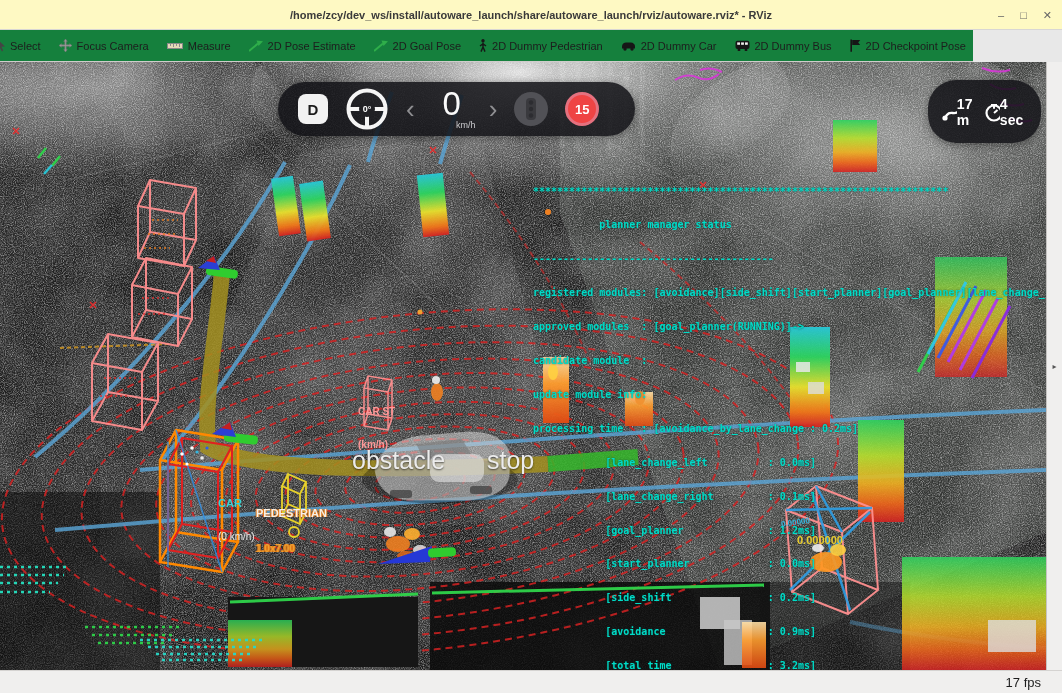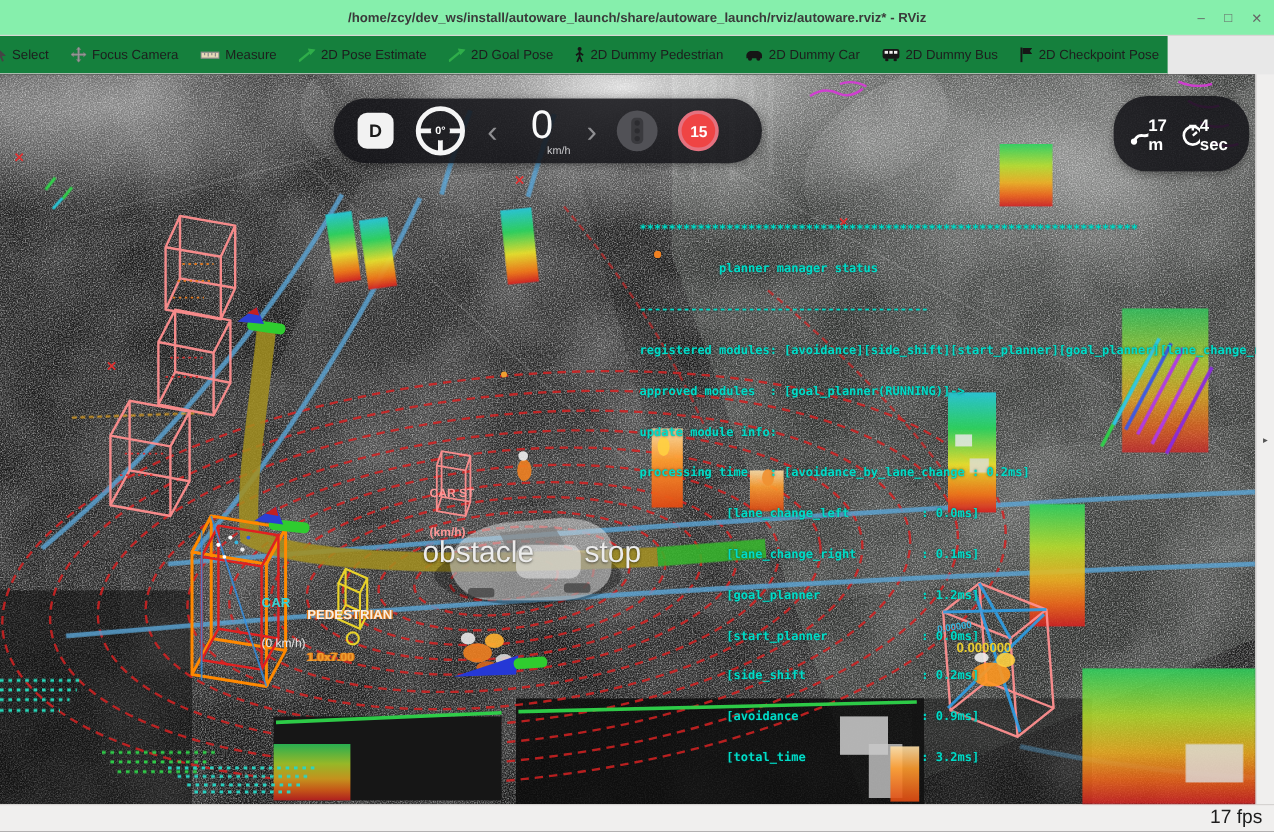--- a/index.html
+++ b/index.html
@@ -4,21 +4,21 @@
 <style>
   * { box-sizing: border-box; }
   html,body { margin:0; padding:0; }
   body {
     width:1062px; height:693px; overflow:hidden; position:relative;
     font-family:"Liberation Sans", sans-serif; background:#e8e8e8;
   }
   
   .titlebar {
     position:absolute; left:0; top:0; width:1062px; height:30px;
-    background:#86efac; border-bottom:1px solid #d8d6d4;
+    background:#fef9c3; border-bottom:1px solid #d8d6d4;
     display:flex; align-items:center; justify-content:center;
   }
   .titlebar .title { font-size:11px; font-weight:bold; color:#3a3a3a; }
   .win-controls { position:absolute; right:10px; top:0; height:30px; display:flex; align-items:center; gap:16px; }
   .win-controls span { font-size:11px; color:#666; cursor:default; }
   .toolbar {
     position:absolute; left:0; top:30px; width:973px; height:32px;
     background:#15803d; border-bottom:1px solid #cfcdcb;
     display:flex; align-items:center;
   }
@@ -36,21 +36,21 @@
   .panel-strip {
     position:absolute; left:1046px; top:62px; width:16px; height:608px;
     background:#f0efee; border-left:1px solid #c6c4c2;
     display:flex; justify-content:center;
   }
   .panel-strip .expander { margin-top:300px; font-size:8px; color:#555; cursor:pointer; }
   .statusbar {
     position:absolute; left:0; top:670px; width:1062px; height:23px;
     background:#f0efee; border-top:1px solid #d5d3d1;
     display:flex; align-items:center; justify-content:flex-end;
-    padding-right:10px; font-size:16px; color:#1d1d1d;
+    padding-right:21px; font-size:13px; color:#1d1d1d;
   }
   
   .hud {
     position:absolute; left:278px; top:20px; width:357px; height:54px;
     background:rgba(17,17,21,0.85); border-radius:27px;
     display:flex; align-items:center; padding:0 20px; gap:17px;
     box-shadow:0 2px 8px rgba(0,0,0,0.4);
   }
   .gear-badge {
     width:30px; height:30px; background:#f2f2f2; border-radius:8px;
@@ -469,20 +469,21 @@
     </div>
   </div>
 
   
   <div class="planner">
     <div>*********************************************************************</div>
     <div>           planner manager status</div>
     <div>----------------------------------------</div>
     <div>registered modules: [avoidance][side_shift][start_planner][goal_planner][lane_change_right</div>
     <div>approved modules  : [goal_planner(RUNNING)]-&gt;</div>
+    <div>candidate module  : </div>
     <div>update module info: </div>
     <div>processing time   : [avoidance_by_lane_change : 0.2ms]</div>
     <div>            [lane_change_left          : 0.0ms]</div>
     <div>            [lane_change_right         : 0.1ms]</div>
     <div>            [goal_planner              : 1.2ms]</div>
     <div>            [start_planner             : 0.0ms]</div>
     <div>            [side_shift                : 0.2ms]</div>
     <div>            [avoidance                 : 0.9ms]</div>
     <div>            [total_time                : 3.2ms]</div>
   </div>

